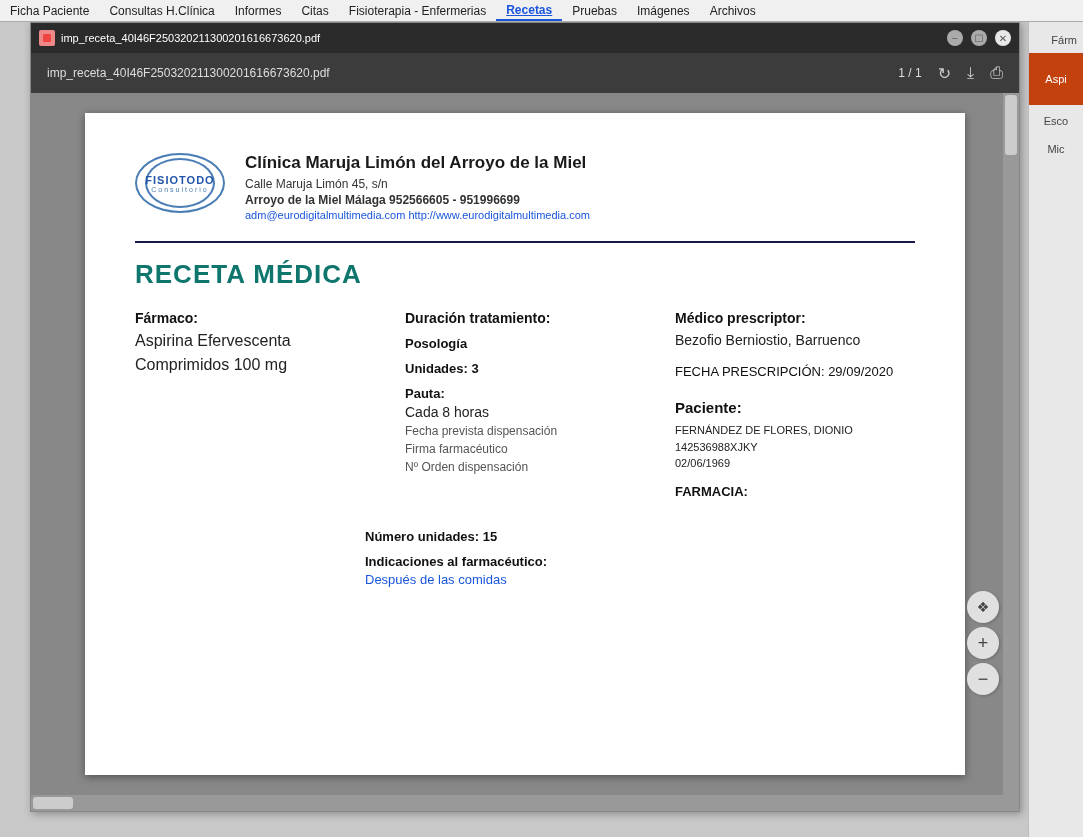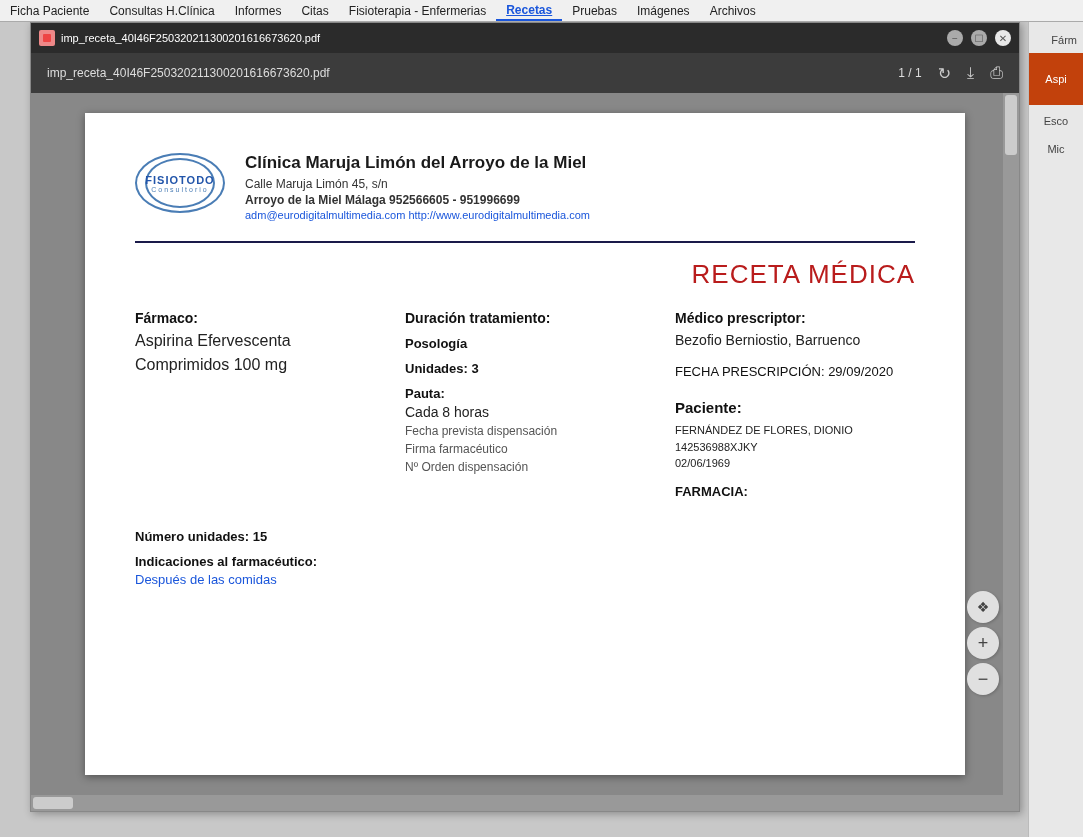--- a/index.html
+++ b/index.html
@@ -246,24 +246,24 @@
 
     
     .divider {
       border: none;
       border-top: 2px solid #1a1a4a;
       margin: 12px 0;
     }
 
     
     .doc-title {
-      text-align: right;
+      text-align: left;
       font-size: 26px;
-      font-weight: normal;
-      color: #b91c1c;
+      font-weight: bold;
+      color: #0f766e;
       margin: 16px 0 20px 0;
       letter-spacing: 1px;
     }
 
     
     .content-grid {
       display: grid;
       grid-template-columns: 1fr 1fr 1fr;
       gap: 0;
       margin-top: 10px;
@@ -482,21 +482,21 @@
           <div style="margin-top:20px;">
             <div class="paciente-label">Paciente:</div>
             <div class="paciente-name">FERNÁNDEZ DE FLORES, DIONIO</div>
             <div class="paciente-name">142536988XJKY</div>
             <div class="paciente-name">02/06/1969</div>
             <div class="farmacia-label">FARMACIA:</div>
           </div>
         </div>
       </div>
 
-      <div style="margin-top:20px; display:flex; gap:0;">
+      <div style="margin-top:20px; display:flex; gap:0;justify-content:center;">
         <div style="flex:0 0 320px; padding-right:20px;">
           <div class="field-label-sm">Número unidades: 15</div>
           <div style="margin-top:10px;">
             <div class="field-label-sm">Indicaciones al farmacéutico:</div>
             <div class="field-value-blue">Después de las comidas</div>
           </div>
         </div>
       </div>
 
     </div>

